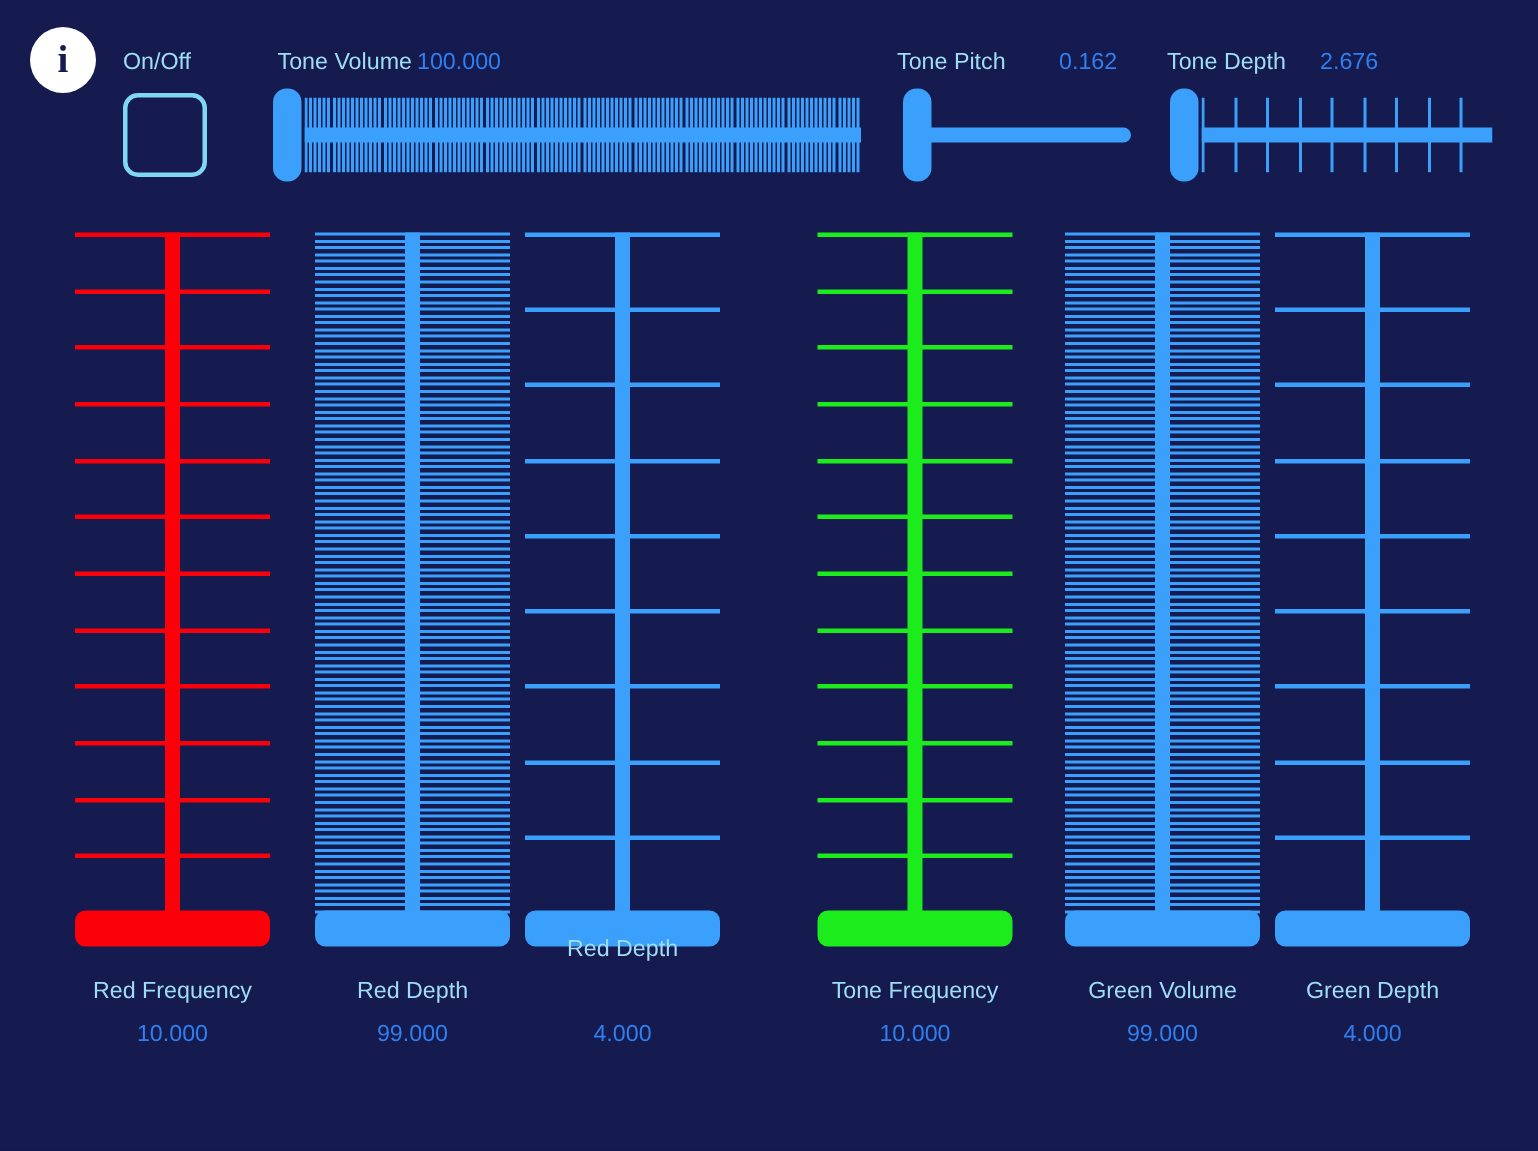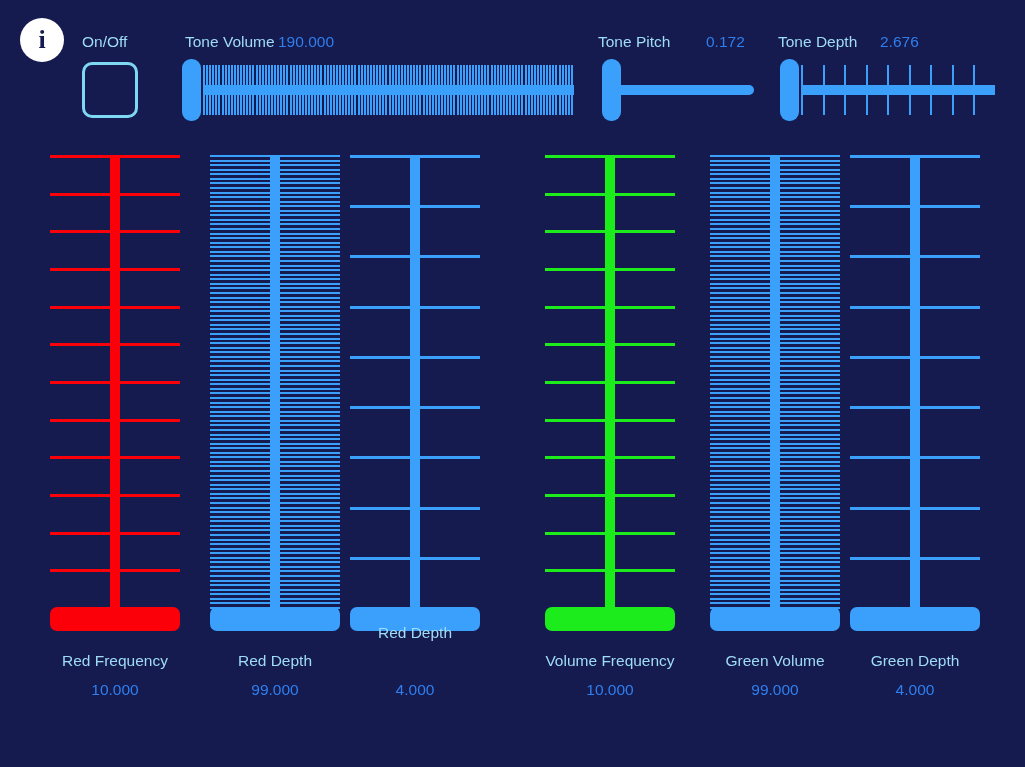--- a/index.html
+++ b/index.html
@@ -169,21 +169,21 @@
 <div id="app">
 
   <div class="info-badge">
     <span class="glyph">i</span>
   </div>
 
   <div class="hdr-label" style="left:82px; top:33px;">On/Off</div>
   <div class="checkbox"></div>
 
   <div class="hdr-label" style="left:185px; top:33px;">Tone Volume</div>
-  <div class="hdr-value" style="left:278px; top:33px;">190.000</div>
+  <div class="hdr-value" style="left:278px; top:33px;">100.000</div>
   <div class="hslider" id="hs-pitch" style="left:182px; top:59px; width:392px;">
       <div class="hticks" style="left: 21px; width: 371px;">
         <div class="htick" style="left: 0px;"></div>
         <div class="htick" style="left: 3px;"></div>
         <div class="htick" style="left: 6px;"></div>
         <div class="htick" style="left: 9px;"></div>
         <div class="htick" style="left: 12px;"></div>
         <div class="htick" style="left: 15px;"></div>
         <div class="htick" style="left: 19px;"></div>
         <div class="htick" style="left: 22px;"></div>
@@ -297,21 +297,21 @@
         <div class="htick" style="left: 356px;"></div>
         <div class="htick" style="left: 359px;"></div>
         <div class="htick" style="left: 362px;"></div>
         <div class="htick" style="left: 365px;"></div>
         <div class="htick" style="left: 368px;"></div>
       </div>
       <div class="hhandle" style="left: 0px;"></div>
     </div>
 
   <div class="hdr-label" style="left:598px; top:33px;">Tone Pitch</div>
-  <div class="hdr-value" style="left:706px; top:33px;">0.172</div>
+  <div class="hdr-value" style="left:706px; top:33px;">0.162</div>
   <div class="hslider" id="hs-volume" style="left:602px; top:59px; width:152px;">
       <div class="htrack" style="left: 13px; width: 139px;"></div>
       <div class="hhandle" style="left: 0px;"></div>
     </div>
 
   <div class="hdr-label" style="left:778px; top:33px;">Tone Depth</div>
   <div class="hdr-value" style="left:880px; top:33px;">2.676</div>
   <div class="hslider" id="hs-depth" style="left:780px; top:59px; width:215px;">
       <div class="hticks" style="left: 21px; width: 194px;">
         <div class="htick" style="left: 0px;"></div>
@@ -483,21 +483,21 @@
           <div class="vtick" style="top: 343px; height: 3px; background: rgb(28, 235, 28);"></div>
           <div class="vtick" style="top: 381px; height: 3px; background: rgb(28, 235, 28);"></div>
           <div class="vtick" style="top: 419px; height: 3px; background: rgb(28, 235, 28);"></div>
           <div class="vtick" style="top: 456px; height: 3px; background: rgb(28, 235, 28);"></div>
           <div class="vtick" style="top: 494px; height: 3px; background: rgb(28, 235, 28);"></div>
           <div class="vtick" style="top: 532px; height: 3px; background: rgb(28, 235, 28);"></div>
           <div class="vtick" style="top: 569px; height: 3px; background: rgb(28, 235, 28);"></div>
         </div>
         <div class="vtrack" style="top: 155px; height: 466px; width: 10px; left: 60px; background: rgb(28, 235, 28);"></div>
         <div class="vhandle" style="top: 607px; background: rgb(28, 235, 28);"></div>
-        <div class="vlabel" style="top: 652px;">Volume Frequency</div>
+        <div class="vlabel" style="top: 652px;">Tone Frequency</div>
         <div class="vvalue" style="top: 681px;">10.000</div>
       </div>
       <div class="vslider" style="left: 710px; top: 0px; height: 767px;">
         <div>
           <div class="vtick" style="top: 155px; height: 2px; background: rgb(58, 160, 251);"></div>
           <div class="vtick" style="top: 160px; height: 2px; background: rgb(58, 160, 251);"></div>
           <div class="vtick" style="top: 164px; height: 2px; background: rgb(58, 160, 251);"></div>
           <div class="vtick" style="top: 169px; height: 2px; background: rgb(58, 160, 251);"></div>
           <div class="vtick" style="top: 173px; height: 2px; background: rgb(58, 160, 251);"></div>
           <div class="vtick" style="top: 178px; height: 2px; background: rgb(58, 160, 251);"></div>

